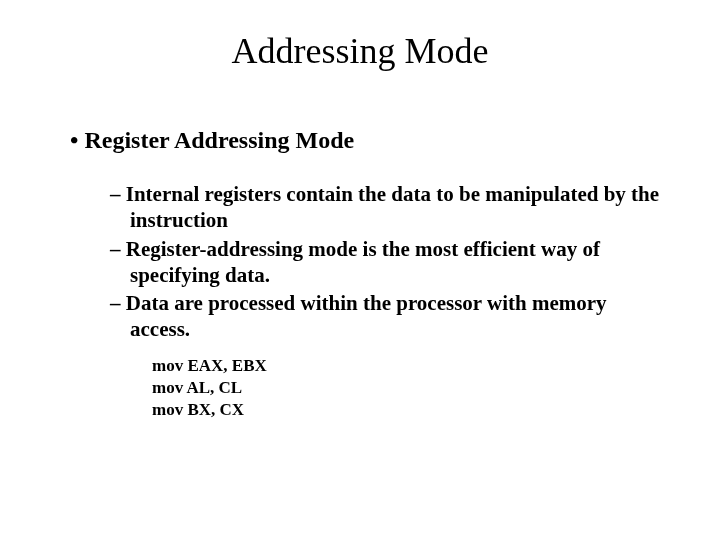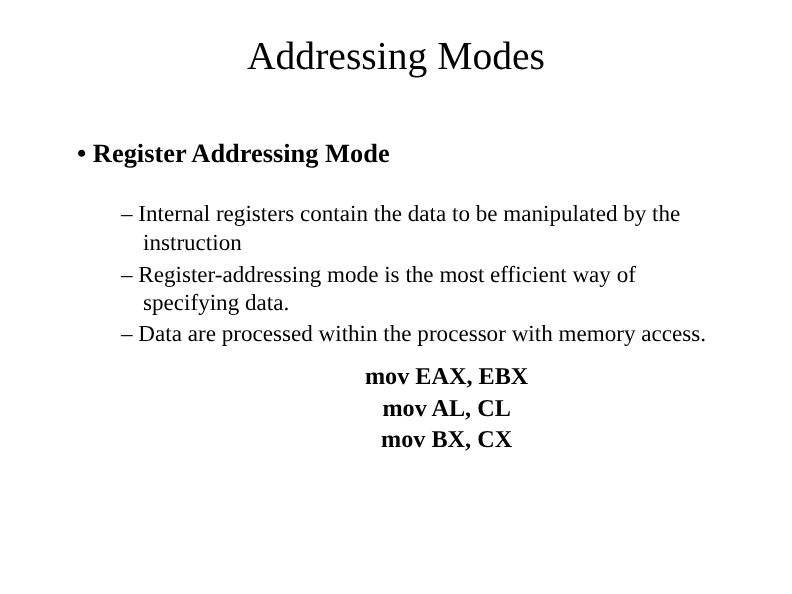--- a/index.html
+++ b/index.html
@@ -36,48 +36,47 @@
   }
   .l1 {
     margin: 0 0 26px 0;
     font-weight: bold;
   }
   .l1::before {
     content: "• ";
   }
   .l2-list {
     margin: 4px 0 12px 40px;
-    font-weight: normal;
+    font-weight: bold;
     font-size: 21px;
   }
   .l2 {
     margin: 0 0 2px 0;
     padding-left: 20px;
     text-indent: -20px;
   }
   .l2::before {
     content: "–  ";
   }
   .code-block {
     margin: 6px 0 0 82px;
-    font-size: 22px;
+    font-size: 17px;
     font-weight: bold;
     line-height: 1.3;
-    text-align: center;
   }
   .code-line {
     white-space: pre;
   }
 </style>
 </head>
 <body>
 
 <div class="slide">
 
-  <div class="title">Addressing Modes</div>
+  <div class="title">Addressing Mode</div>
 
   <div class="body">
 
     <div class="l1">
       <span>Register Addressing Mode</span>
     </div>
 
     <div class="l2-list">
       <div class="l2"><span>Internal registers contain the data to be manipulated by the instruction</span></div>
       <div class="l2"><span>Register-addressing mode is the most efficient way of specifying data.</span></div>

